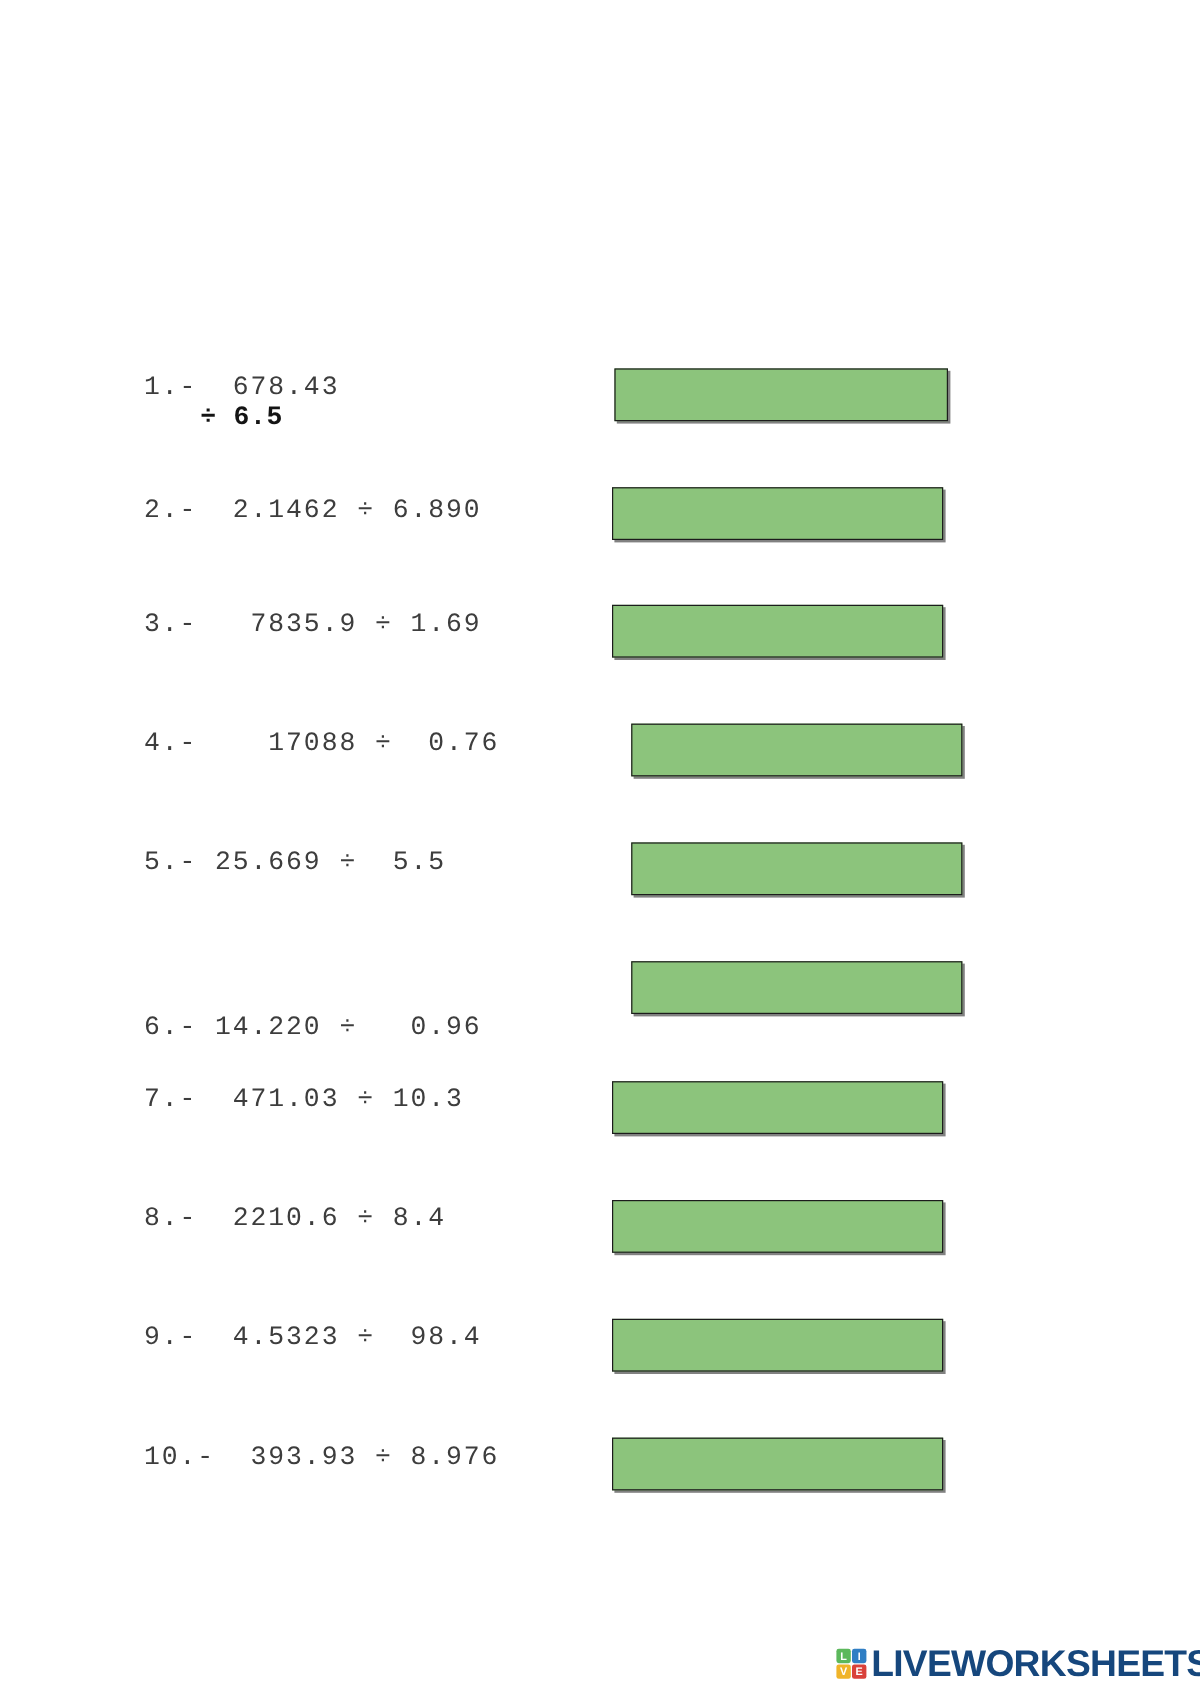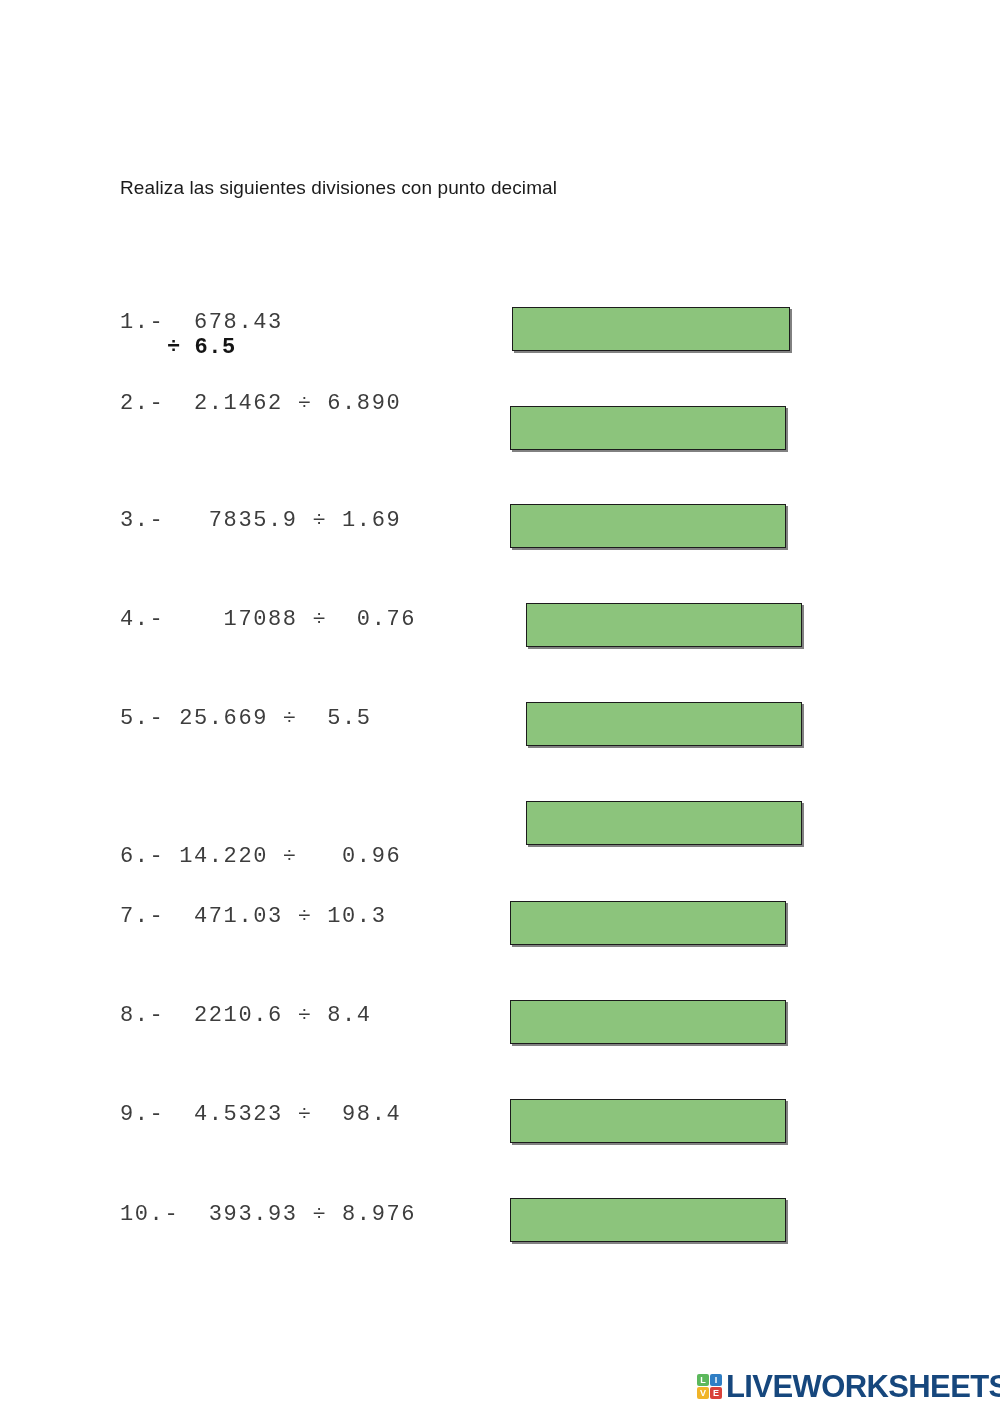--- a/index.html
+++ b/index.html
@@ -113,27 +113,26 @@
     letter-spacing: -0.6px;
     color: #16477d;
     line-height: 31px;
   }
 </style>
 </head>
 <body>
 
 <div id="worksheet-page">
 
-  <div id="instruction-title">Realiza las siguientes divisiones con punto decimal</div>
 
   <div id="problems-list">
       <div class="problem-row" style="top: 310px;">
         <div class="problem-expression"><span>1.-  678.43</span><span class="emphasis">÷ 6.5</span></div>
       </div>
-      <div class="problem-row" style="top: 391px;">
+      <div class="problem-row" style="top: 413px;">
         <div class="problem-expression"><span>2.-  2.1462 ÷ 6.890</span></div>
       </div>
       <div class="problem-row" style="top: 508px;">
         <div class="problem-expression"><span>3.-   7835.9 ÷ 1.69</span></div>
       </div>
       <div class="problem-row" style="top: 607px;">
         <div class="problem-expression"><span>4.-    17088 ÷  0.76</span></div>
       </div>
       <div class="problem-row" style="top: 706px;">
         <div class="problem-expression"><span>5.- 25.669 ÷  5.5</span></div>

